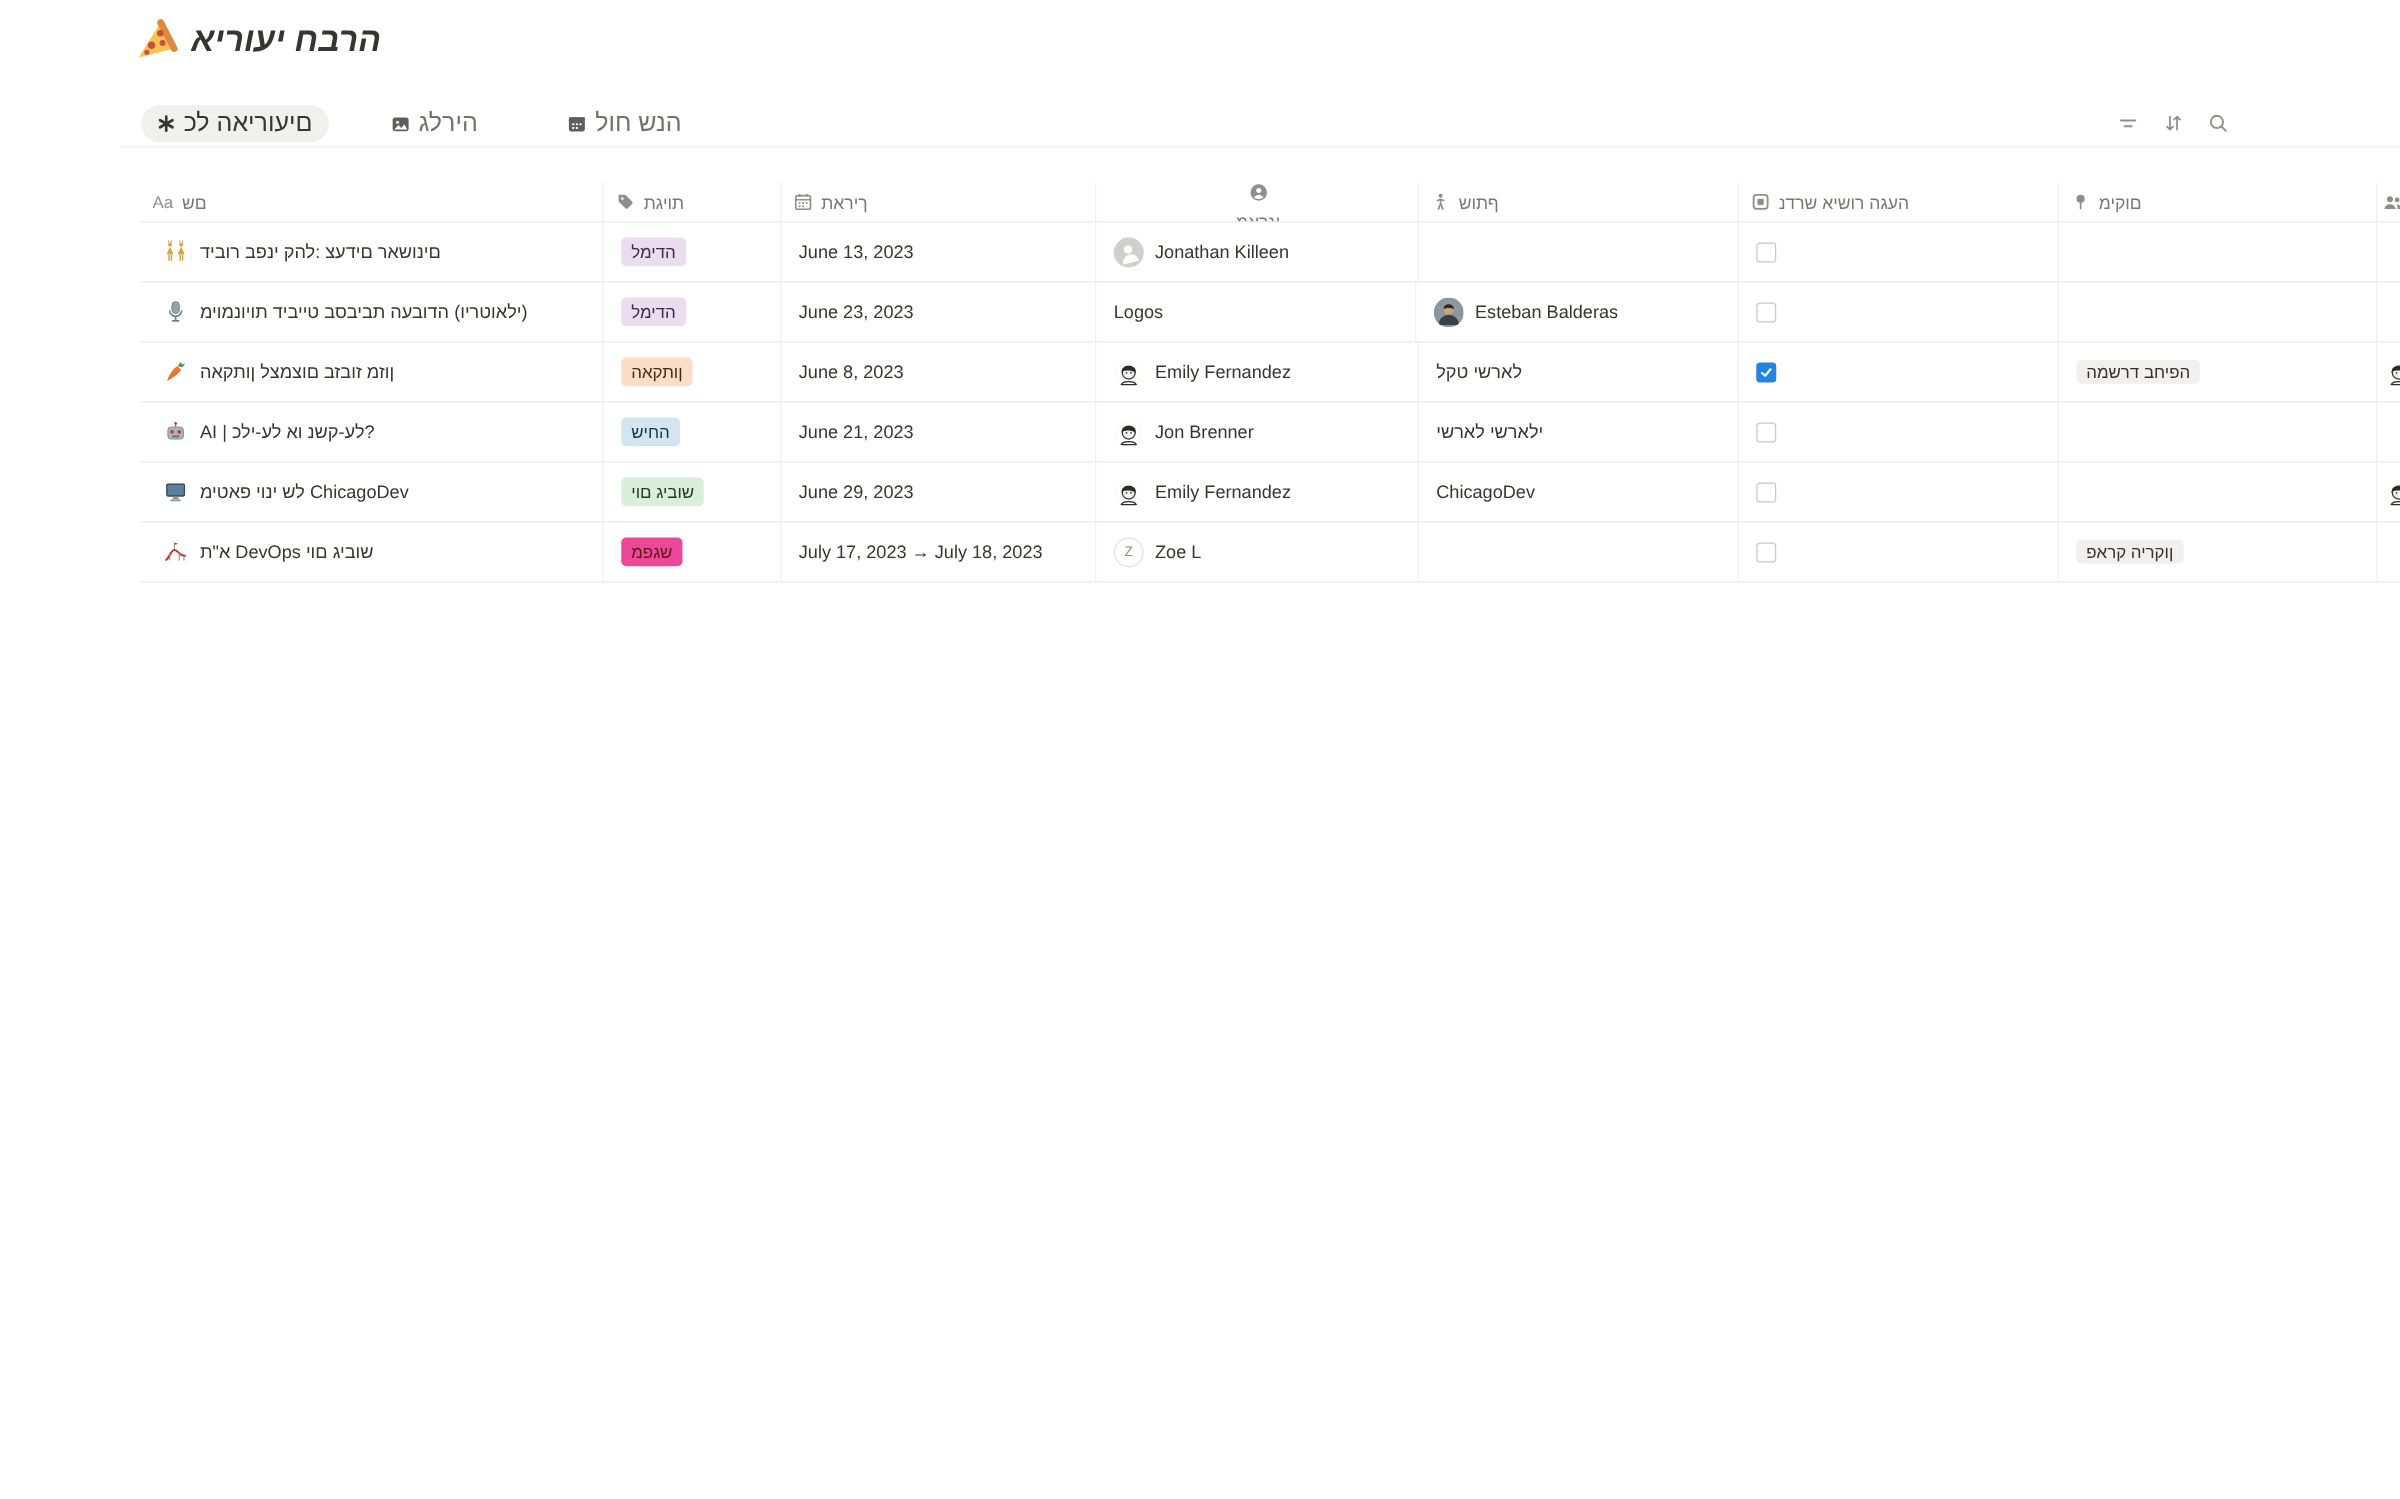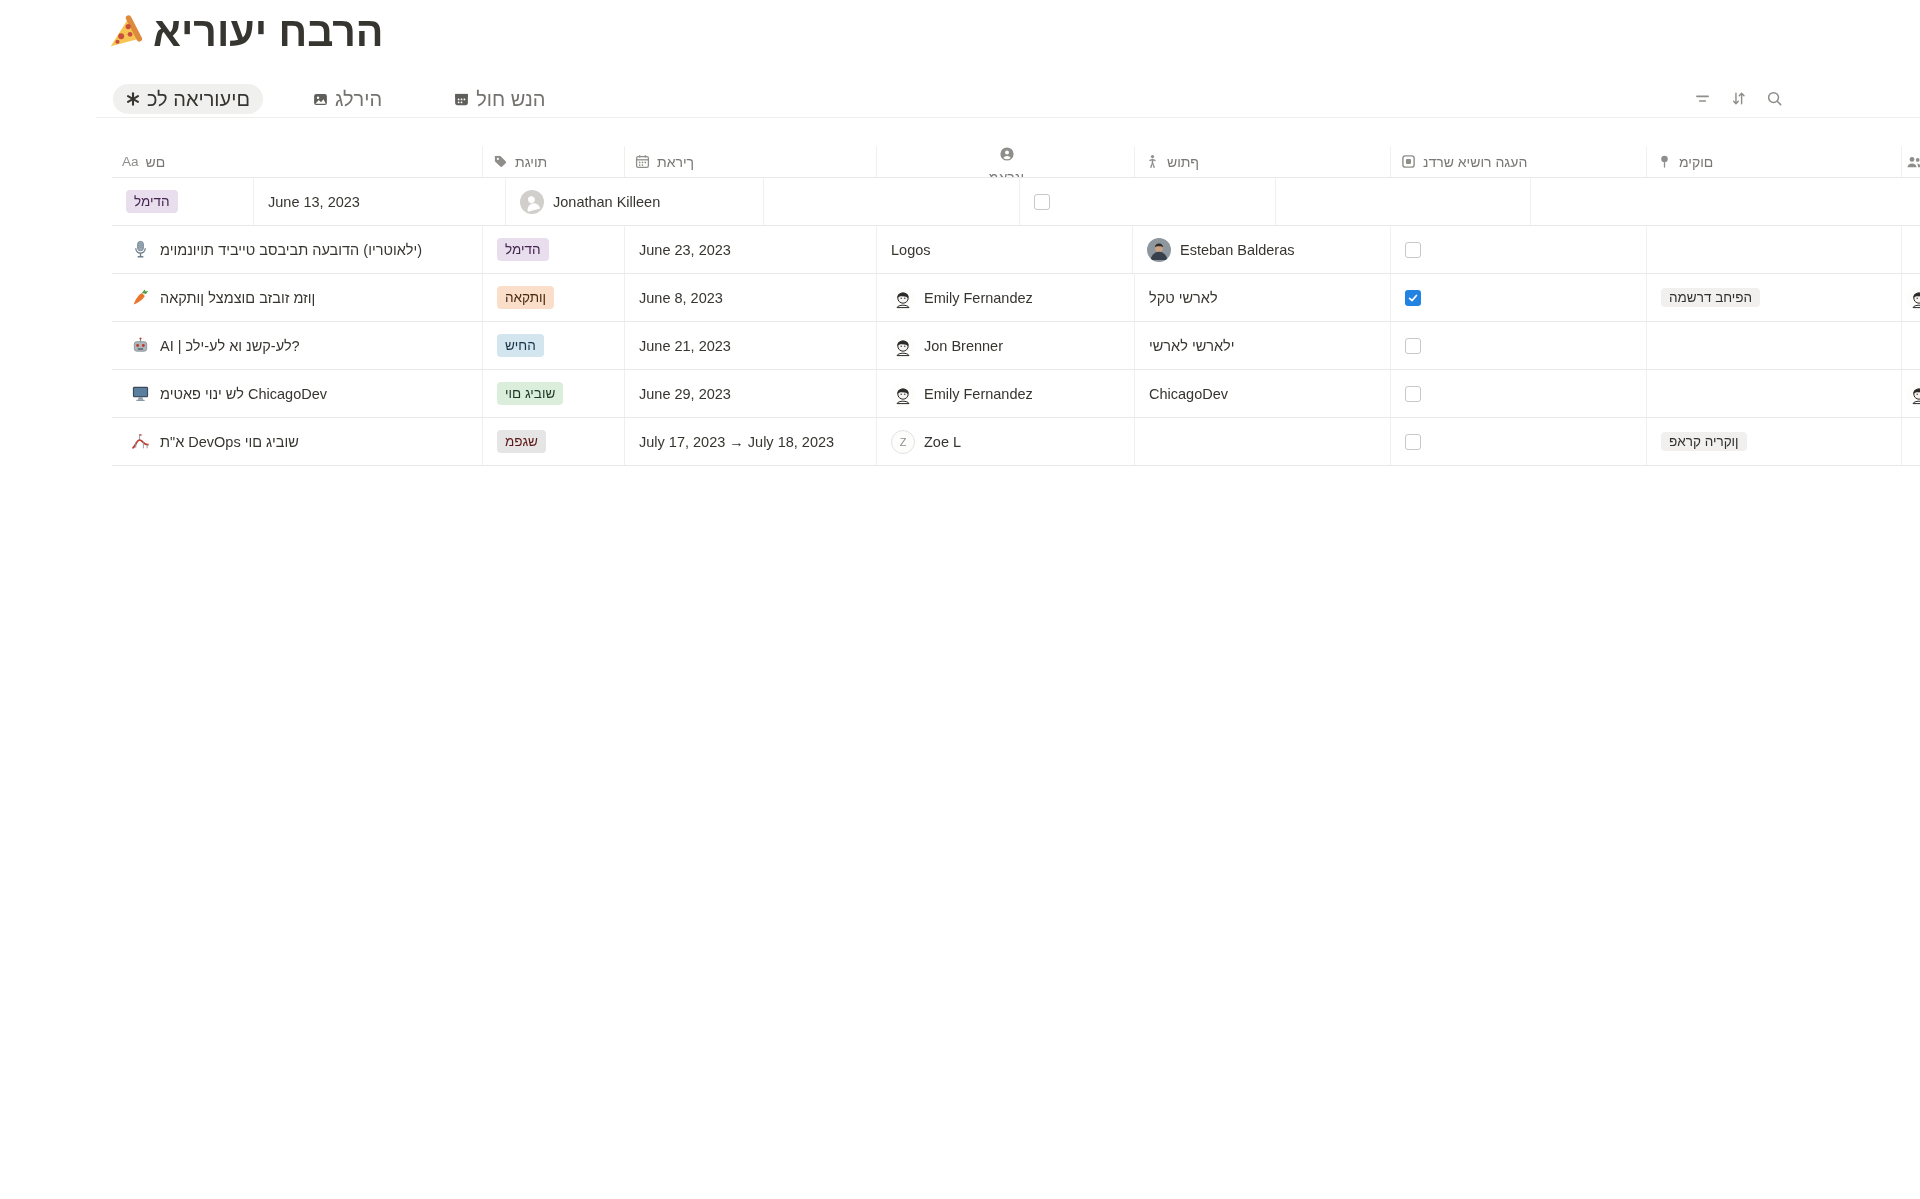--- a/index.html
+++ b/index.html
@@ -2,21 +2,21 @@
 <html><head>
 <meta charset="utf-8">
 <style>
   * { margin:0; padding:0; box-sizing:border-box; }
   html,body { width:1920px; height:1199px; overflow:hidden; background:#fff;
     font-family:"Liberation Sans","DejaVu Sans",sans-serif; color:#37352F; }
   .bo { unicode-bidi:bidi-override; direction:ltr; }
 
   .title-row { position:absolute; top:12px; left:106px; display:flex; align-items:center; gap:10px; }
   .title-emoji svg { width:37px; height:37px; display:block; }
-  .page-title { font-size:41px; font-weight:700; line-height:40px; }
+  .page-title { font-size:27px; font-weight:700; line-height:40px;font-style:italic; }
 
   .tabs { position:absolute; top:83px; left:113px; display:flex; align-items:center; height:32px; }
   .tab { display:flex; align-items:center; gap:7px; font-size:20px; color:#73726E; cursor:pointer; }
   .tab .ticon { display:flex; }
   .tab.active { background:#F0F0EE; border-radius:16px; height:30px; padding:0 13px; color:#37352F; font-weight:500; }
   .tab-gallery { margin-left:50px; }
   .tab-calendar { margin-left:72px; }
   .toolbar-actions { position:absolute; top:90px; left:1694px; display:flex; gap:19px; align-items:center; }
   .action-btn { display:flex; cursor:pointer; }
   .tabs-divider { position:absolute; top:117px; left:96px; right:0; height:1px; background:#F0EFED; }
@@ -33,21 +33,21 @@
   .partial { border-right:none !important; padding:0 !important; }
   .name-cell { padding-left:19px; gap:9px; font-weight:500; }
   .emoji { width:20px; flex:none; display:flex; }
   .emoji svg { width:19px; height:19px; }
   .name-text { white-space:nowrap; overflow:hidden; min-width:0; }
   .pill { padding:2px 8px; border-radius:4px; font-size:13.5px; white-space:nowrap; line-height:19px; }
   .tag-purple { background:#E8DEEE; color:#44254E; }
   .tag-orange { background:#FADEC9; color:#49290E; }
   .tag-blue   { background:#D3E5EF; color:#183347; }
   .tag-green  { background:#DBEDDB; color:#1C3829; }
-  .tag-red    { background:#e5e5e5; color:#5D1715; }
+  .tag-red    { background:#ec4899; color:#5D1715; }
   .loc-pill { background:#F1F0EE; color:#33312D; padding:2px 8px; border-radius:4px; font-size:13.5px; white-space:nowrap; }
   .avatar { width:24px; height:24px; border-radius:50%; overflow:hidden; flex:none; margin-right:9px; }
   .avatar svg { display:block; width:24px; height:24px; }
   .avatar.silhouette { background:#D0CFCB; }
   .avatar.letter { background:#FDFDFC; border:1px solid #E3E2DF; color:#8F8E8A; font-size:11px;
     display:flex; align-items:center; justify-content:center; }
   .checkbox { width:16px; height:16px; border-radius:3px; flex:none; }
   .checkbox.unchecked { border:1.5px solid #C9C8C4; background:#fff; }
   .checkbox.checked { background:#2383E2; display:flex; align-items:center; justify-content:center; }
   .partial-avatar { position:absolute; left:5px; top:12px; }
@@ -213,20 +213,43 @@
             <circle cx="6" cy="5.4" r="2.4"></circle>
             <path d="M1.4 13.2a4.7 4.7 0 019.2 0z"></path>
             <circle cx="11.7" cy="5.9" r="1.9"></circle>
             <path d="M11.2 9.4a4 4 0 013.6 3.8h-2.9a6 6 0 00-.7-3.8z"></path>
           </svg>
         </span>
       </div>
     </div>
   <div class="tbody">
       <div class="row">
+        <div class="cell name-cell" style="width: 371px;">
+          <span class="emoji">
+            <svg viewBox="0 0 20 20">
+              <g fill="#D9A13B">
+                <g>
+                  <path d="M4.5 2.4L3.8.5M6.1 2.4L6.8.5" stroke="#D9A13B" stroke-width=".9" fill="none"></path>
+                  <circle cx="5.3" cy="3.9" r="1.6"></circle>
+                  <path d="M5.3 5.7l2.9 6.4H2.4z"></path>
+                  <rect x="3.8" y="12.1" width="1.2" height="5.4"></rect>
+                  <rect x="5.8" y="12.1" width="1.2" height="5.4"></rect>
+                </g>
+                <g transform="translate(9.4,0)">
+                  <path d="M4.5 2.4L3.8.5M6.1 2.4L6.8.5" stroke="#D9A13B" stroke-width=".9" fill="none"></path>
+                  <circle cx="5.3" cy="3.9" r="1.6"></circle>
+                  <path d="M5.3 5.7l2.9 6.4H2.4z"></path>
+                  <rect x="3.8" y="12.1" width="1.2" height="5.4"></rect>
+                  <rect x="5.8" y="12.1" width="1.2" height="5.4"></rect>
+                </g>
+              </g>
+            </svg>
+          </span>
+          <span class="name-text bo">דיבור בפני קהל: צעדים ראשונים</span>
+        </div>
         <div class="cell" style="width: 142px;">
           <span class="pill bo tag-purple">למידה</span>
         </div>
         <div class="cell" style="width: 252px;">
           <span class="bo">June 13, 2023</span>
         </div>
         <div class="cell" style="width: 258px;">
           <div class="avatar silhouette">
             <svg viewBox="0 0 24 24">
               <g fill="#FFF" transform="rotate(-14 12 12)">

